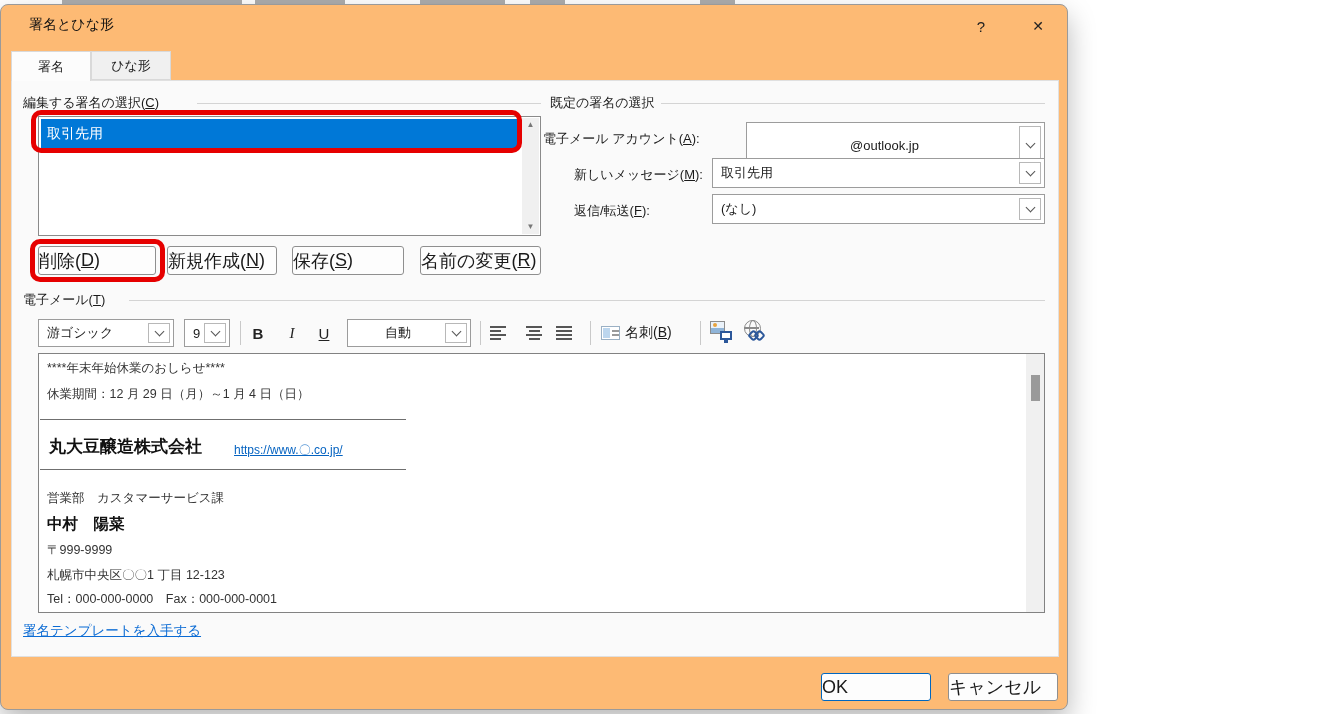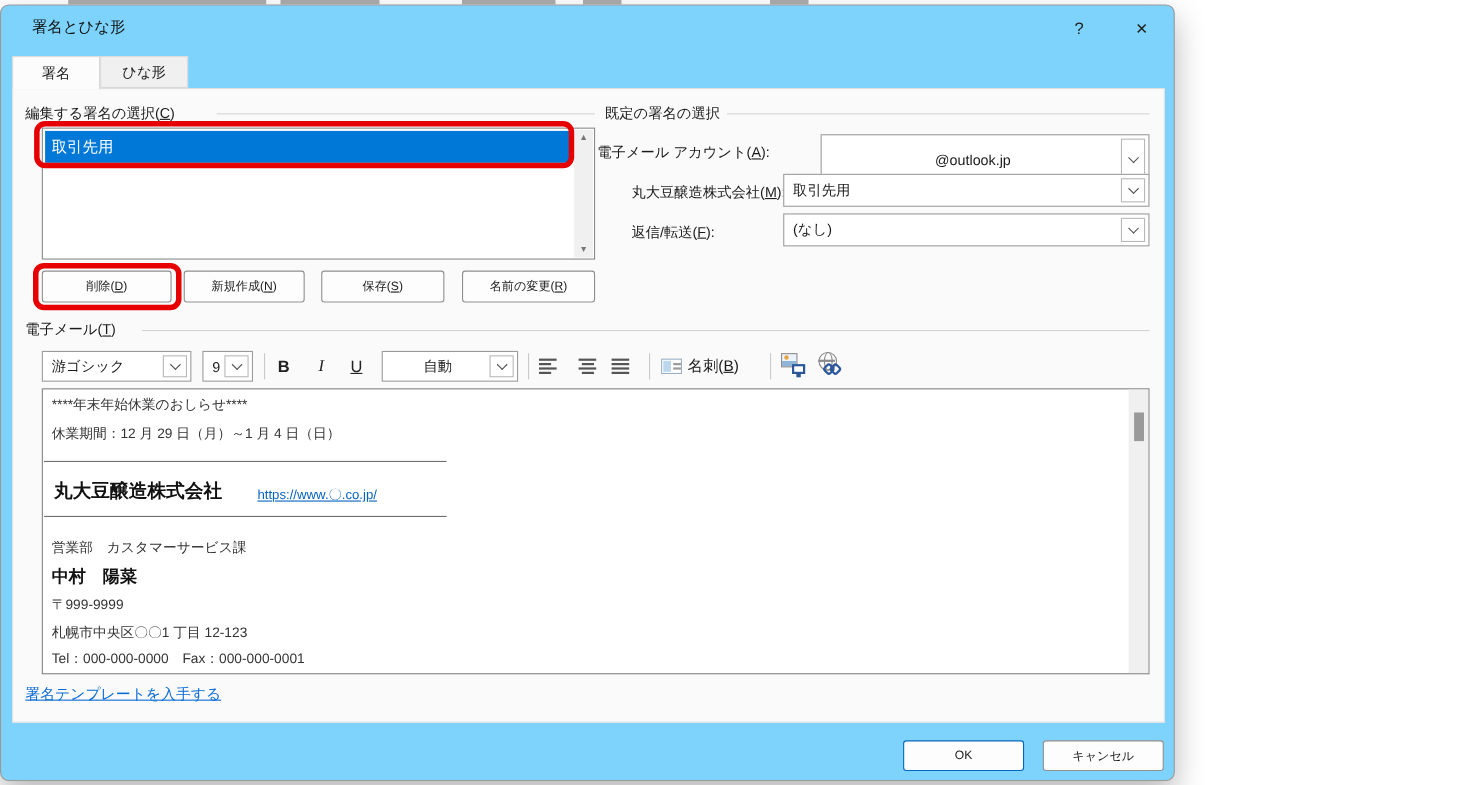--- a/index.html
+++ b/index.html
@@ -7,21 +7,21 @@
   }
   *{box-sizing:border-box; margin:0; padding:0;}
   body{
     width:1344px; height:714px; background:#ffffff; overflow:hidden;
     font-family:"Liberation Sans","DejaVu Sans",sans-serif; color:#1a1a1a;
     position:relative;
   }
   .frag{position:absolute; top:0; height:4px; background:#6a6a6a; opacity:.55;}
   .dialog{
     position:absolute; left:0; top:4px; width:1068px; height:706px;
-    background:#7dd3fc; border:1px solid #9a9a9a; border-radius:8px;
+    background:#fdba74; border:1px solid #9a9a9a; border-radius:8px;
     box-shadow:0 12px 28px rgba(0,0,0,.28); overflow:hidden;
   }
   .titlebar{position:relative; height:42px;}
   .title{position:absolute; left:28px; top:11px; font-size:14px; color:#111;}
   .cap-btn{position:absolute; top:6px; width:40px; height:30px; display:flex;
     align-items:center; justify-content:center; font-size:15px; color:#222; cursor:default;}
   .help-btn{left:960px;}
   .close-btn{left:1017px; font-size:14px;}
   
   .tab{position:absolute; top:46px; height:29px; width:80px; font-size:13px;
@@ -44,21 +44,21 @@
     background:var(--sel); color:#fff; font-size:14px; display:flex; align-items:center; padding-left:6px;}
   .list-scroll{position:absolute; right:1px; top:1px; bottom:1px; width:17px; background:#f0f0f0;
     display:flex; flex-direction:column; justify-content:space-between; align-items:center; padding:3px 0;}
   .scroll-arrow{font-size:8px; color:#777; line-height:8px;}
   
   .annot{position:absolute; border:5px solid var(--red); border-radius:10px; z-index:9; pointer-events:none;}
   .annot-list{left:30px; top:105px; width:491px; height:43px;}
   .annot-del{left:29px; top:234px; width:135px; height:43px;}
   
   .btn{position:absolute; height:29px; background:#fdfdfd; border:1px solid #8f8f8f;
-    border-radius:3px; font-size:11px; display:flex; align-items:center; justify-content:center;
+    border-radius:3px; font-size:18px; display:flex; align-items:center; 
     color:#1a1a1a; z-index:4; cursor:default;}
   .btn-delete{left:37px; top:241px; width:118px;}
   .btn-new{left:166px; top:241px; width:110px;}
   .btn-save{left:291px; top:241px; width:112px;}
   .btn-rename{left:419px; top:241px; width:121px;}
   
   .row-label{position:absolute; font-size:13px; z-index:4;}
   .combo{position:absolute; background:#fff; border:1px solid #9c9c9c; z-index:4; font-size:13px;}
   .combo .val{position:absolute; left:8px; right:30px; top:0; bottom:0; display:flex; align-items:center;}
   .combo .val.center{justify-content:center;}
@@ -187,21 +187,21 @@
     <span>電子メール アカウント(</span><span class="u">A</span><span>):</span>
   </div>
   <div class="combo combo-a">
     <span class="val center">@outlook.jp</span>
     <span class="chevbtn">
         <span class="chev"></span>
       </span>
   </div>
 
   <div class="row-label" style="left:573px; top:161px;">
-    <span>丸大豆醸造株式会社(</span><span class="u">M</span><span>):</span>
+    <span>新しいメッセージ(</span><span class="u">M</span><span>):</span>
   </div>
   <div class="combo combo-m">
     <span class="val">取引先用</span>
     <span class="chevbtn">
         <span class="chev"></span>
       </span>
   </div>
 
   <div class="row-label" style="left:573px; top:197px;">
     <span>返信/転送(</span><span class="u">F</span><span>):</span>

